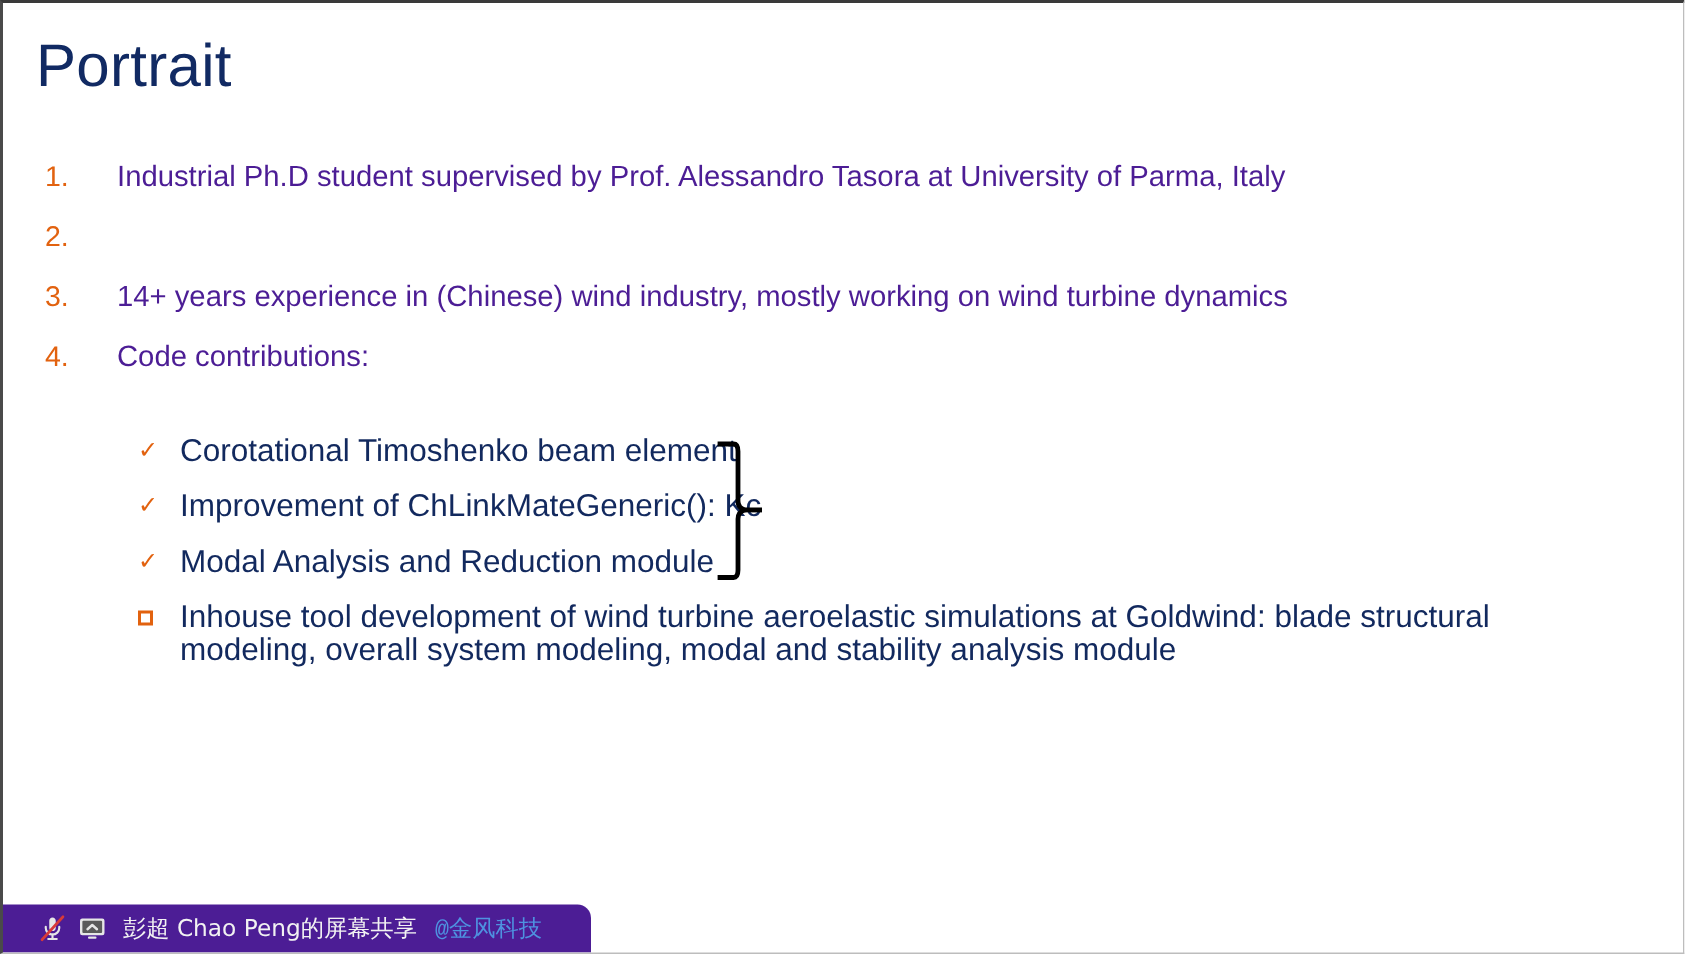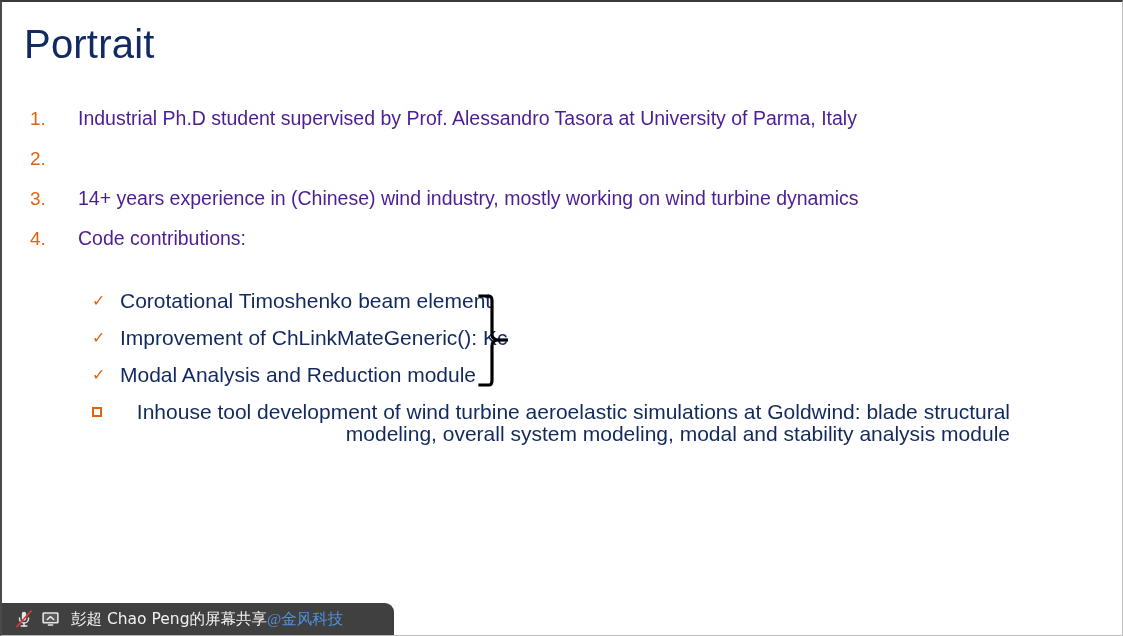--- a/index.html
+++ b/index.html
@@ -93,21 +93,21 @@
     background: #ffffff;
     box-sizing: border-box;
     margin-top: 6px;
   }
   .sub-text {
     flex: 1 1 auto;
     color: #12295e;
     font-size: 21px;
     line-height: 22px;
   }
-  .sub-text.wide { max-width: 890px; text-align: right; }
+  .sub-text.wide { max-width: 890px; }
 
   
   #brace-group {
     position: absolute;
     left: 470px;
     top: 291px;
     width: 240px;
     height: 95px;
   }
   #brace-svg { display: block; }
@@ -120,48 +120,48 @@
     white-space: nowrap;
   }
 
   
   #status-bar {
     position: absolute;
     left: 0px;
     bottom: 0px;
     height: 32px;
     width: 392px;
-    background: #404040;
+    background: #4c1d95;
     border-top-right-radius: 9px;
     display: flex;
     align-items: center;
-    padding-left: 9px;
+    padding-left: 20px;
     box-sizing: border-box;
   }
   .sb-icon {
     width: 26px;
     height: 24px;
     display: flex;
     align-items: center;
     justify-content: center;
     flex: 0 0 auto;
   }
   #status-text {
     margin-left: 8px;
     color: #f2f2f2;
     font-size: 15.5px;
     white-space: nowrap;
     font-family: "DejaVu Sans", sans-serif;
   }
   #status-handle {
-    margin-left: 0;
+    margin-left: 12px;
     color: #4e92e0;
     font-size: 15.5px;
     white-space: nowrap;
-    font-family: Liberation Serif, serif;
+    font-family: Liberation Mono, monospace;
   }
 </style>
 </head>
 <body>
 
 <div id="screen">
 
   <div id="slide-title">Portrait</div>
 
   <div id="numbered-list">

